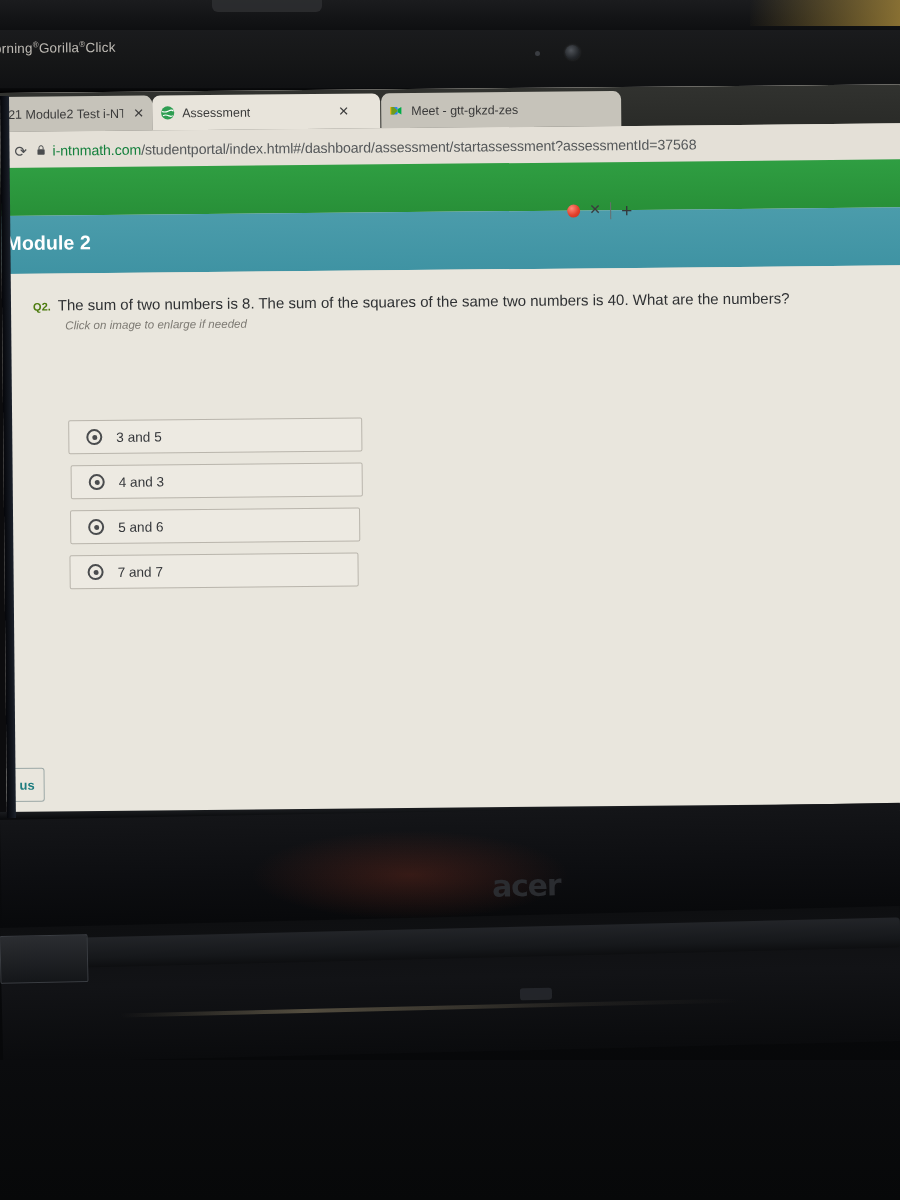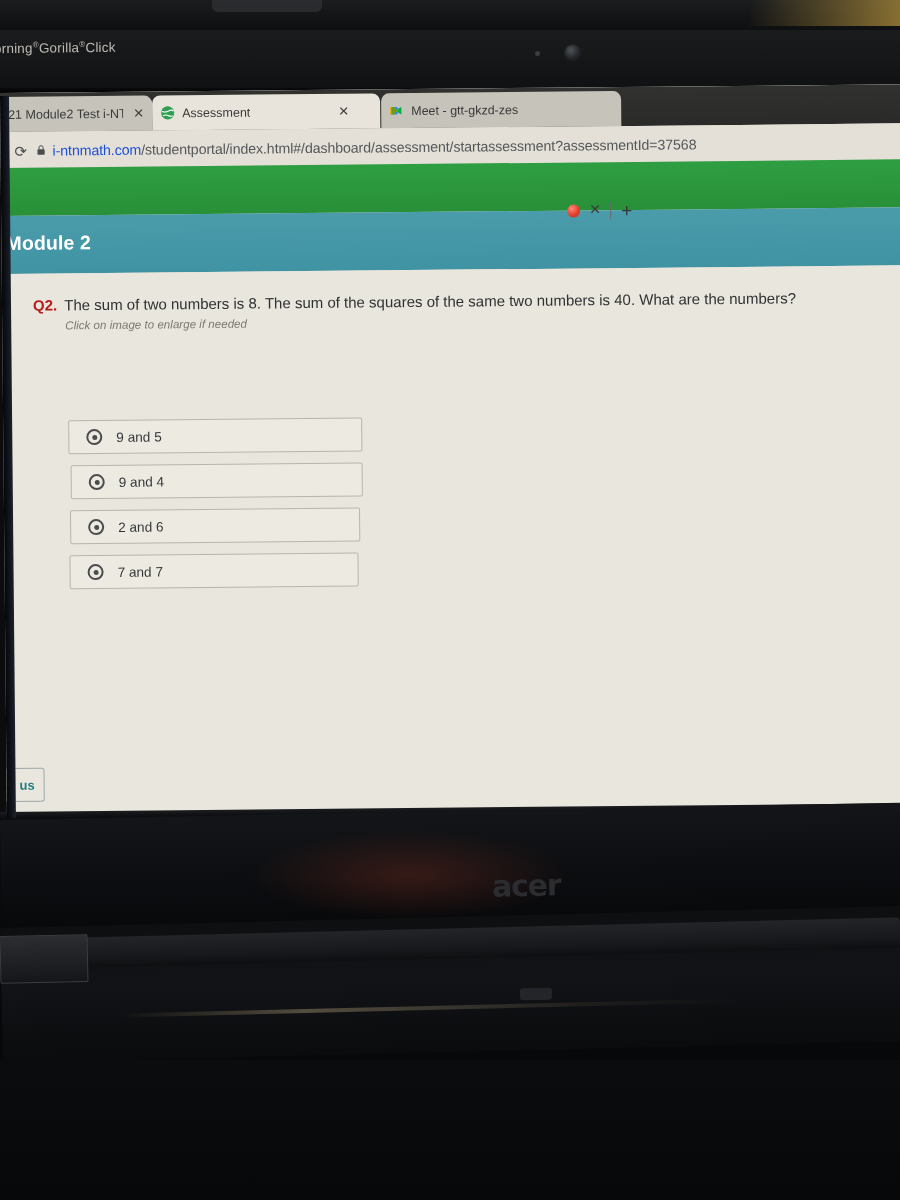--- a/index.html
+++ b/index.html
@@ -65,36 +65,36 @@
             background:#6a6d6e; z-index:7; }
 
   
   .omnibar { position:absolute; left:0; top:39px; width:905px; height:36px;
              background:#e4e0d7; }
   .reload-ic { position:absolute; left:14px; top:13px; width:14px; height:14px;
                color:#4d4f51; font-size:15px; line-height:14px; }
   .lock-ic { position:absolute; left:36px; top:13px; font-size:12px; color:#4a4c4e; }
   .url { position:absolute; left:52px; top:11px; font-size:14.2px; color:#2f3133;
          letter-spacing:-.1px; white-space:nowrap; }
-  .url .host { color:#1d4ed8; }
+  .url .host { color:#15803d; }
   .url .path { color:#55585a; }
 
   
   .greenbar { position:absolute; left:0; top:75px; width:905px; height:48px;
               background:linear-gradient(180deg,#2f9e42 0%,#289038 100%); }
   .tealbar { position:absolute; left:0; top:123px; width:905px; height:58px;
              background:linear-gradient(180deg,#4b9cab 0%,#3f93a3 100%); }
   .module-title { position:absolute; left:-8px; top:139px; font-size:19.5px;
                   color:#ffffff; font-weight:600; letter-spacing:.1px; white-space:nowrap; }
 
   
   .card { position:absolute; left:8px; top:181px; width:900px; height:546px;
           background:#e9e6dd; }
   .q-row { position:absolute; left:23px; top:23px; width:860px; }
-  .q-num { display:inline-block; font-size:15px; font-weight:700; color:#b91c1c;
+  .q-num { display:inline-block; font-size:11px; font-weight:700; color:#4d7c0f;
            margin-right:7px; }
   .q-text { display:inline; font-size:15px; color:#2f3133; }
   .q-hint { position:absolute; left:55px; top:45px; font-size:11.6px; color:#7d7a73;
             font-style:italic; }
 
   .opts { position:absolute; left:57px; top:147px; }
   .opt { position:relative; height:34px; margin-bottom:11px;
          background:#edeae2; border:1px solid #b9b5ac; border-radius:2px;
          display:flex; align-items:center; padding-left:17px; }
   .opt .radio { width:16px; height:16px; border-radius:50%; border:2px solid #4a4c4e;
@@ -219,33 +219,33 @@
       <div class="q-row">
         <span class="q-num">Q2.</span><span class="q-text">The sum of two numbers is 8. The sum of the squares of the same two numbers is 40. What are the numbers?</span>
       </div>
       <div class="q-hint">Click on image to enlarge if needed</div>
 
       <div class="opts">
         <div class="opt" id="opt0">
           <span class="radio">
               <i></i>
             </span>
-          <span class="lbl">9 and 5</span>
+          <span class="lbl">3 and 5</span>
         </div>
         <div class="opt" id="opt1">
           <span class="radio">
               <i></i>
             </span>
-          <span class="lbl">9 and 4</span>
+          <span class="lbl">4 and 3</span>
         </div>
         <div class="opt" id="opt2">
           <span class="radio">
               <i></i>
             </span>
-          <span class="lbl">2 and 6</span>
+          <span class="lbl">5 and 6</span>
         </div>
         <div class="opt" id="opt3">
           <span class="radio">
               <i></i>
             </span>
           <span class="lbl">7 and 7</span>
         </div>
       </div>
 
       <div class="prev-btn">us</div>

